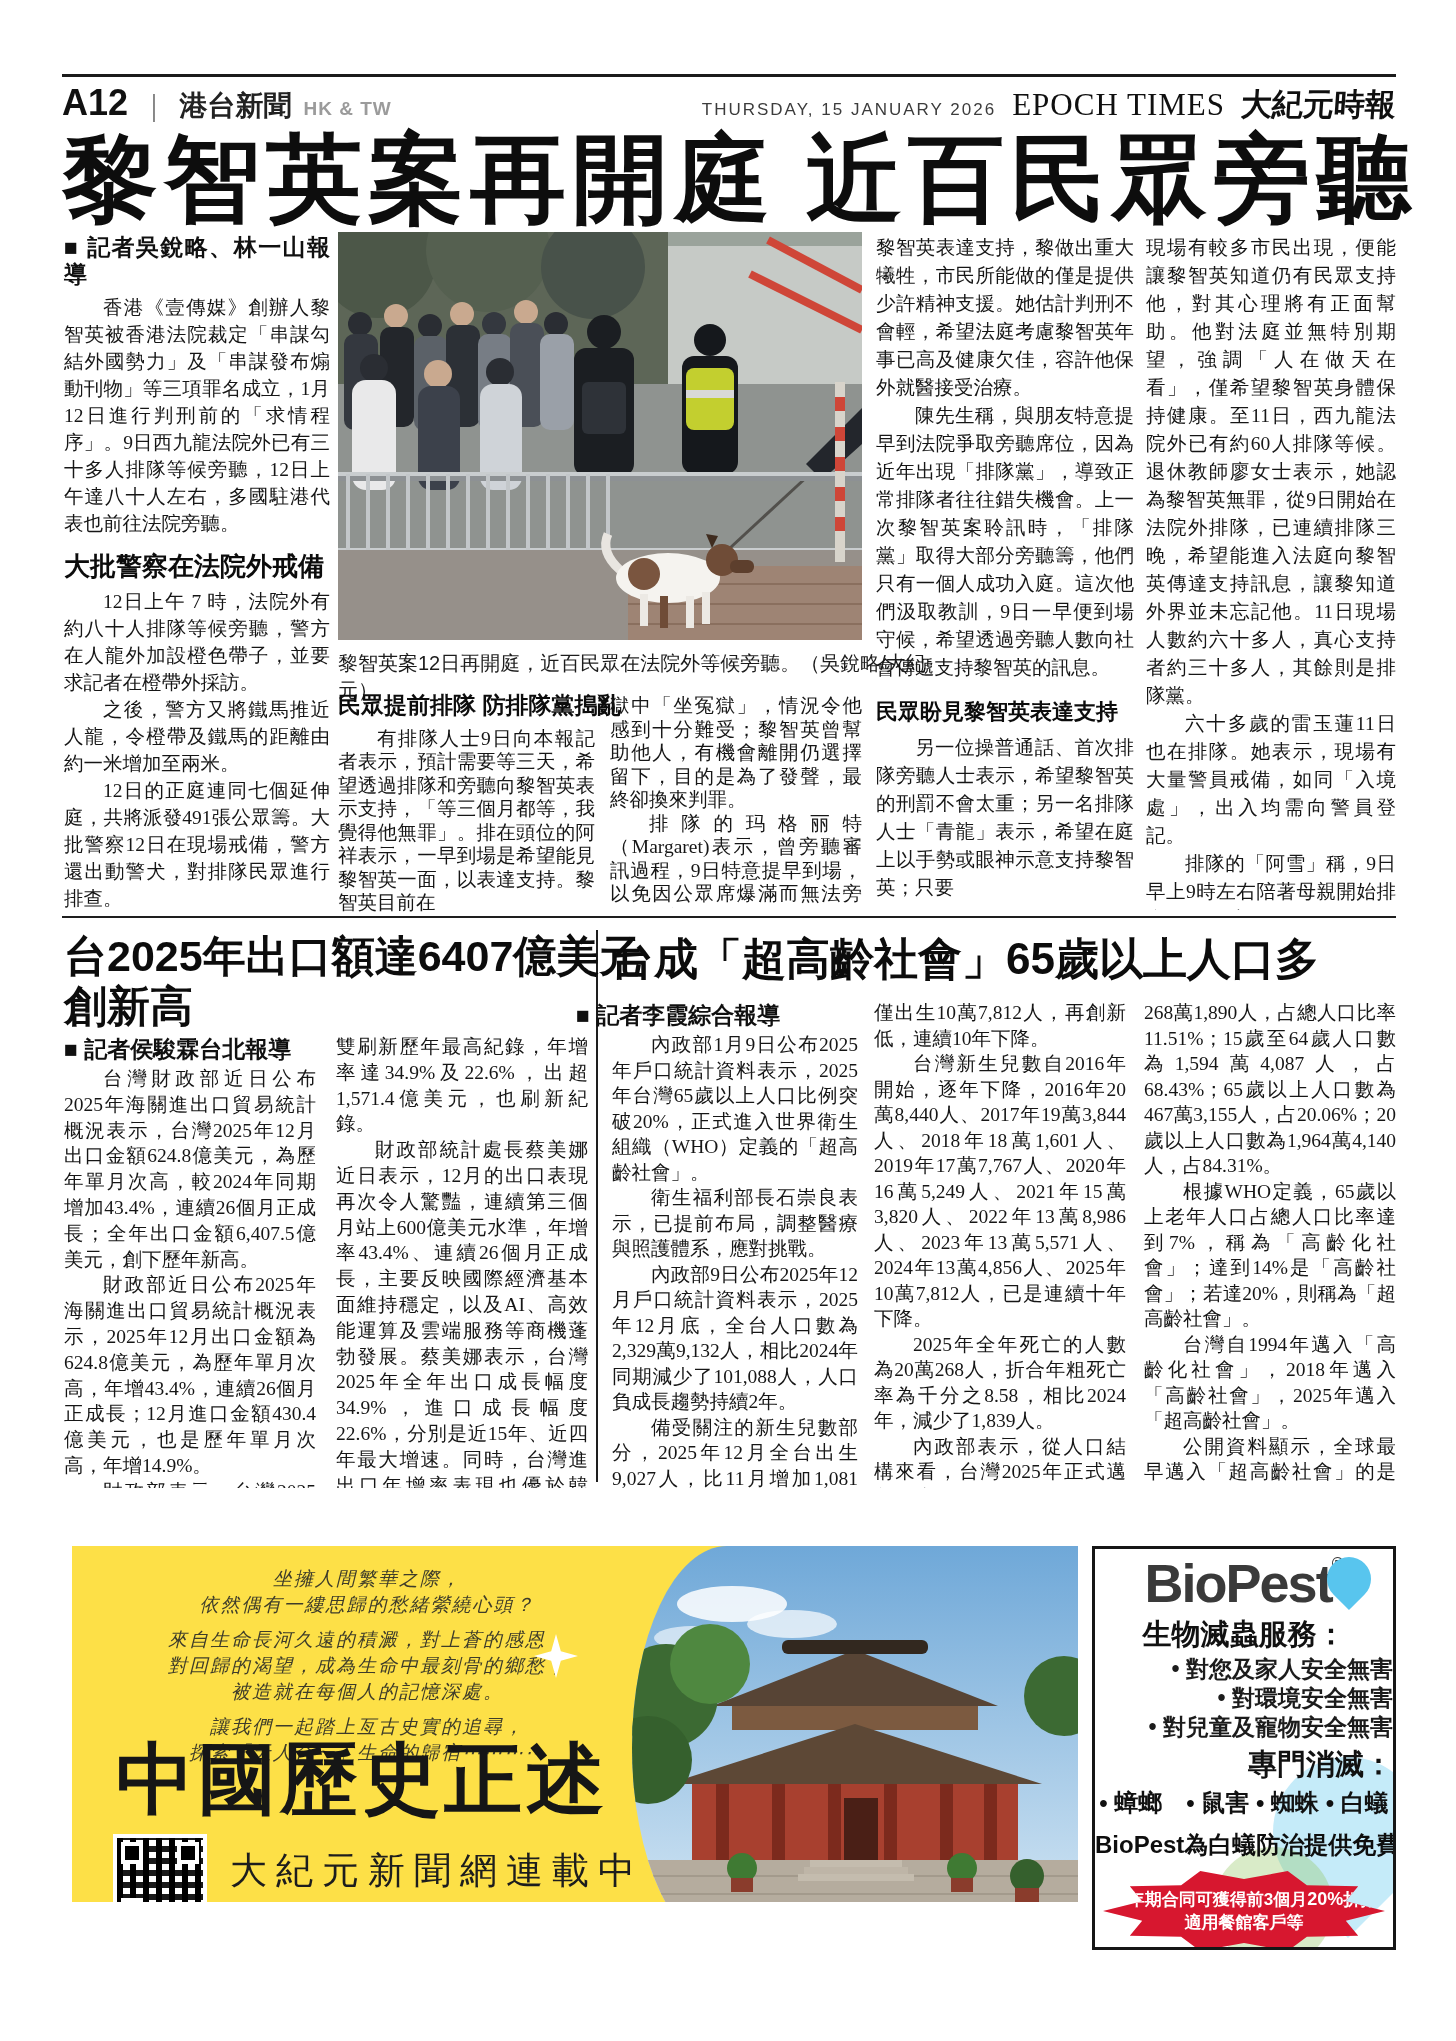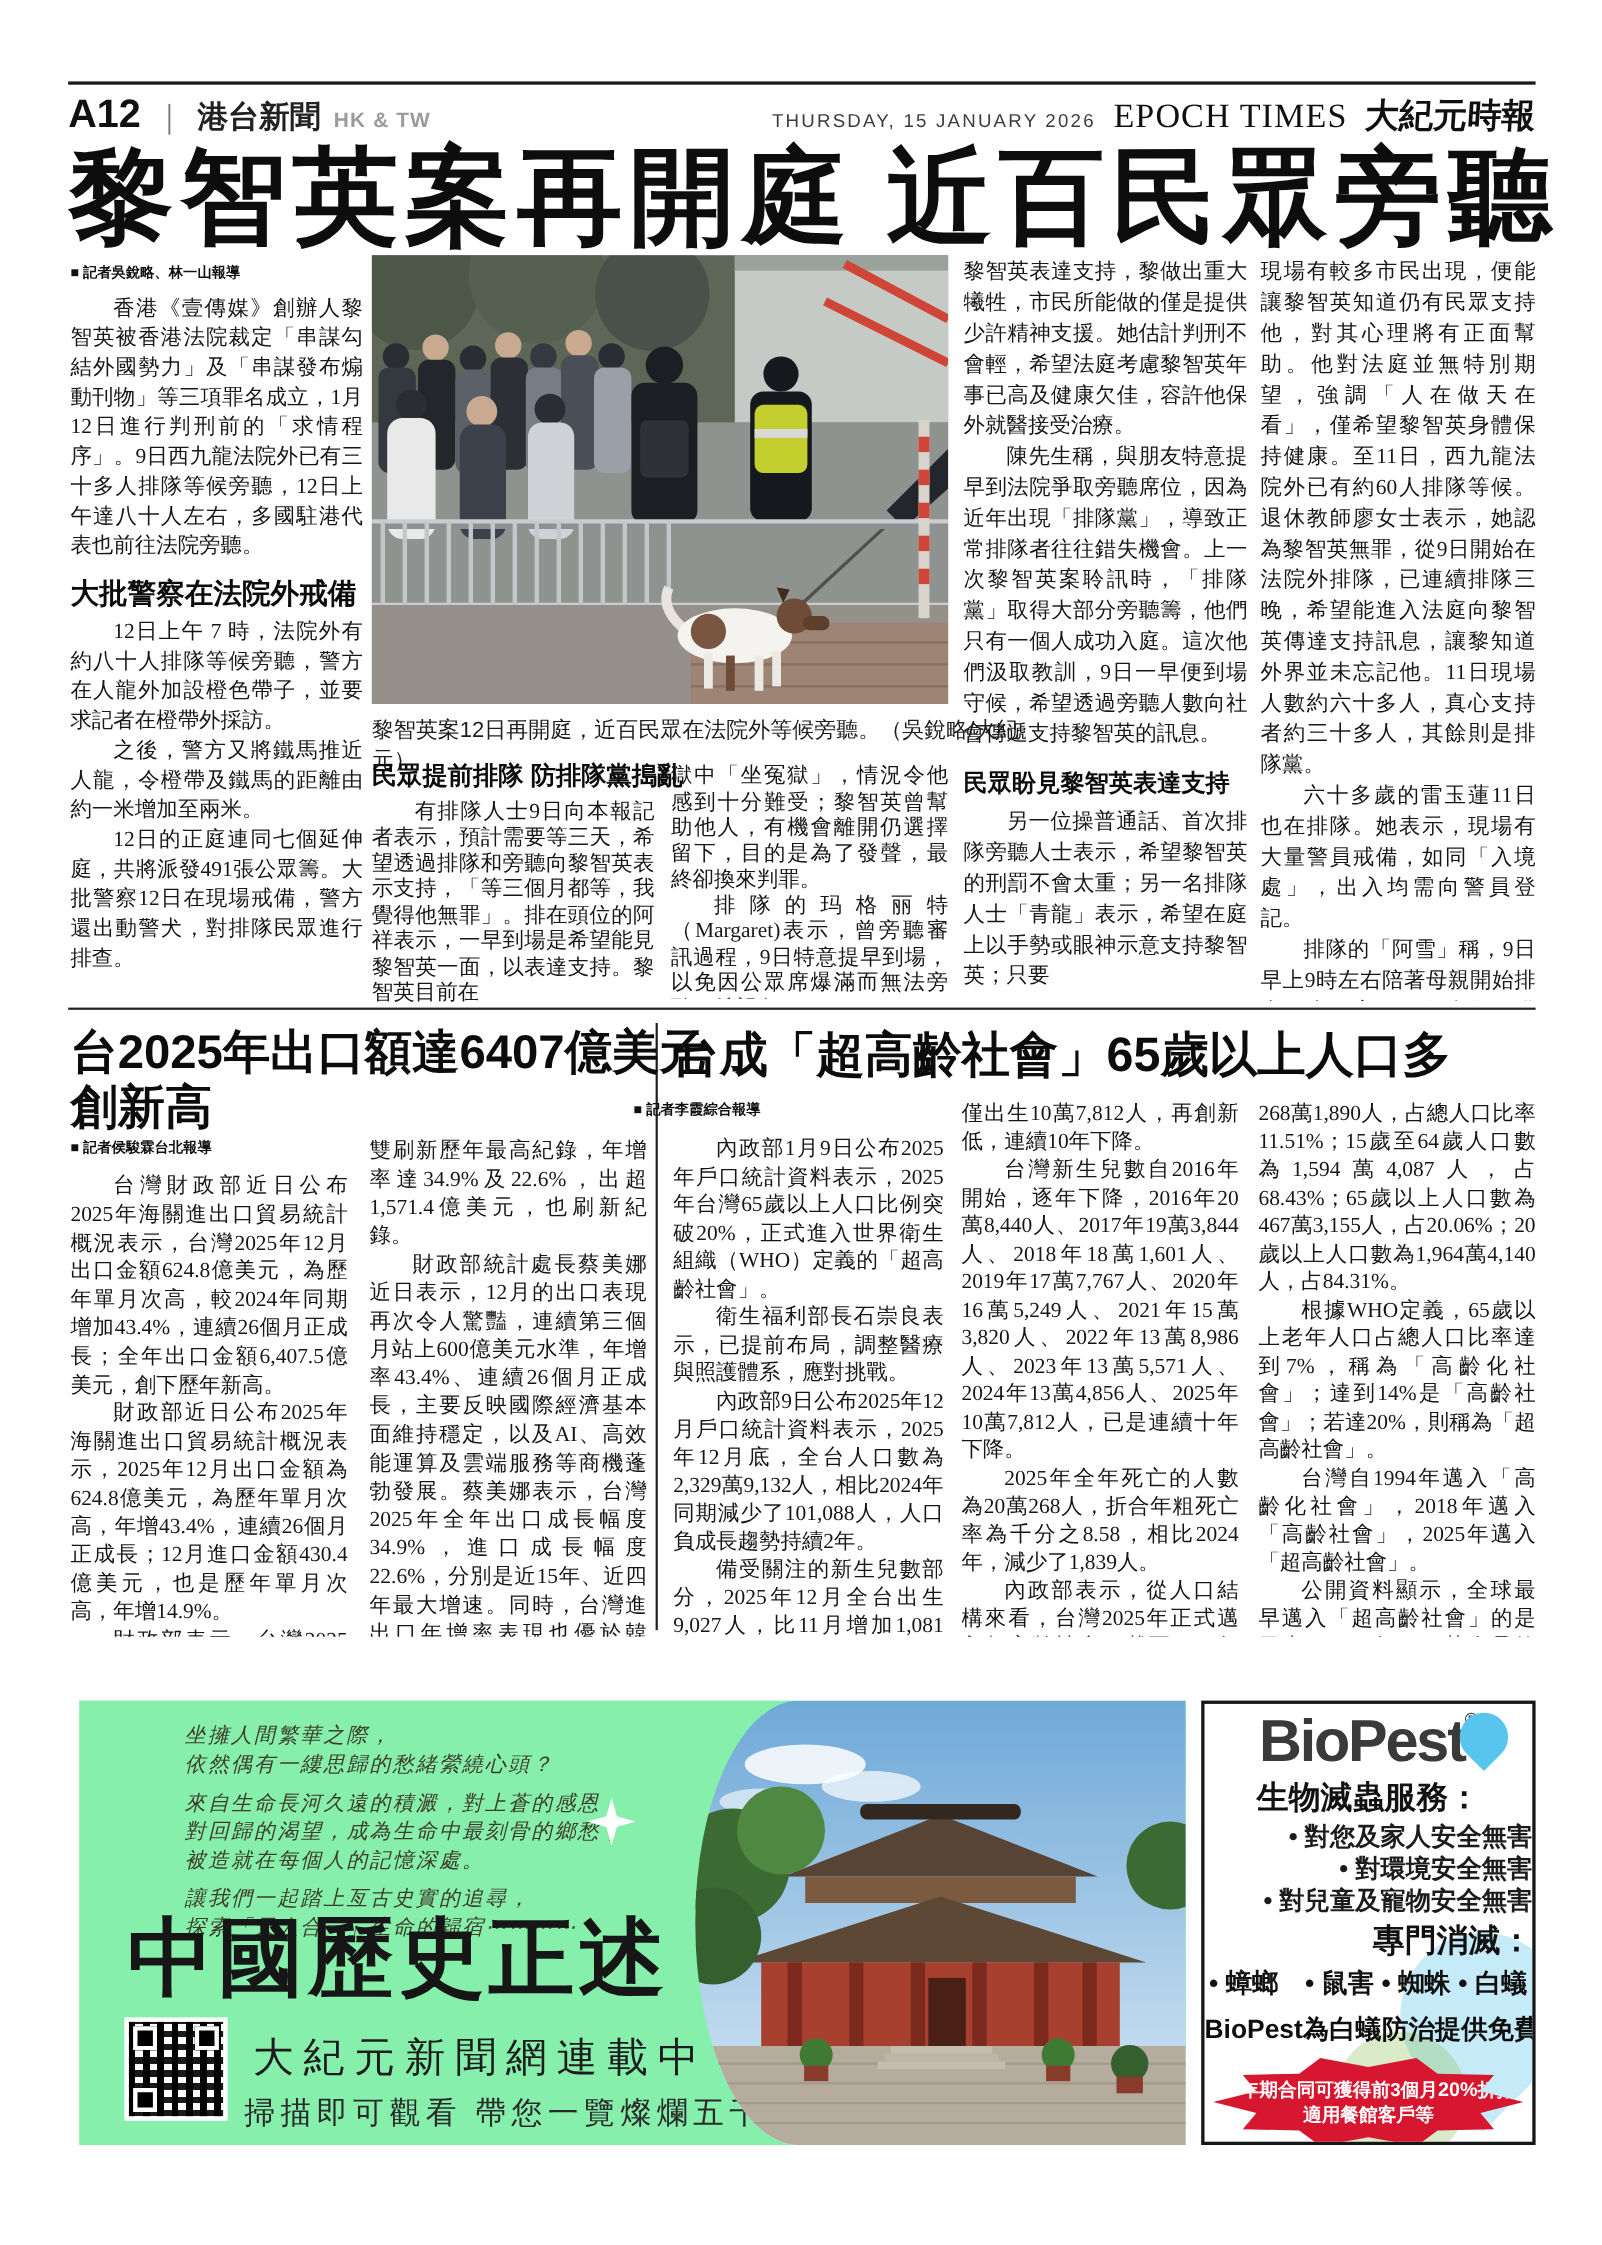--- a/index.html
+++ b/index.html
@@ -22,21 +22,21 @@
 
   
   .lead-headline{left:62px;top:130px;width:1336px;font-size:96px;line-height:100px;
                  font-weight:700;letter-spacing:6px;color:#0d0d0d;white-space:nowrap;}
 
   
   .col{text-align:justify;font-size:19.5px;color:#161616;}
   .indent{text-indent:2em;margin:0;}
   .noindent{text-indent:0;margin:0;}
   .byline{font-family:"Liberation Sans","DejaVu Sans",sans-serif;font-weight:700;
-          font-size:13px;color:#101010;margin:0 0 6px 0;text-indent:0;}
+          font-size:23px;color:#101010;margin:0 0 6px 0;text-indent:0;}
   .subhead{font-family:"Liberation Sans","DejaVu Sans",sans-serif;font-weight:800;
            color:#0c0c0c;text-indent:0;}
 
   .a1-col1{left:64px;top:234px;width:266px;line-height:27px;}
   .a1-col1 .subhead{font-size:26px;margin:16px 0 8px 0;}
   .a1-colA{left:876px;top:234px;width:258px;height:676px;line-height:28px;overflow:hidden;}
   .a1-colA .subhead{font-size:22px;margin:16px 0 8px 0;white-space:nowrap;}
   .a1-colB{left:1146px;top:234px;width:250px;height:676px;line-height:28px;overflow:hidden;}
 
   .photo{left:338px;top:232px;width:524px;height:408px;background:#8f9390;overflow:hidden;}
@@ -60,27 +60,27 @@
   .a2-col2{left:336px;top:1034px;width:252px;height:454px;line-height:25.8px;overflow:hidden;}
 
   .a3-h{left:610px;top:930px;width:790px;font-family:"Liberation Sans","DejaVu Sans",sans-serif;
         font-size:44px;font-weight:900;color:#0c0c0c;white-space:nowrap;}
   .a3-byline{left:576px;top:1000px;width:250px;}
   .a3-col1{left:612px;top:1032px;width:246px;height:456px;line-height:25.5px;overflow:hidden;}
   .a3-col2{left:874px;top:1000px;width:252px;height:488px;line-height:25.5px;overflow:hidden;}
   .a3-col3{left:1144px;top:1000px;width:252px;height:488px;line-height:25.5px;overflow:hidden;}
 
   
-  .history-ad{left:72px;top:1546px;width:1006px;height:404px;overflow:hidden;
+  .history-ad{left:72px;top:1546px;width:1006px;height:356px;overflow:hidden;
       background:
         radial-gradient(circle at 430px 70px, rgba(255,255,255,.45) 0 26px, rgba(255,255,255,0) 27px),
         radial-gradient(circle at 470px 300px, rgba(255,255,255,.30) 0 40px, rgba(255,255,255,0) 41px),
         radial-gradient(circle at 360px 200px, rgba(255,255,240,.25) 0 30px, rgba(255,255,240,0) 31px),
         linear-gradient(105deg,#f2d32c 0%,#f8e45c 40%,#fdf0930%,#f9e45a 75%,#f5d83e 100%);
-      background-color:#86efac;}
+      background-color:#fde047;text-align:center;}
   .poem{position:absolute;left:96px;top:20px;font-size:19px;line-height:26px;color:#3e3c2a;
         font-style:italic;letter-spacing:2px;}
   .poem div{white-space:nowrap;}
   .stanza-gap{margin-top:9px;}
   .history-title{position:absolute;left:44px;top:182px;font-size:78px;font-weight:900;
         color:#161616;letter-spacing:4px;white-space:nowrap;}
   .qr{position:absolute;left:45px;top:292px;width:86px;height:86px;background:#fff;
       background-image:
         repeating-linear-gradient(0deg, rgba(0,0,0,.9) 0 6px, rgba(0,0,0,0) 6px 12px),
         repeating-linear-gradient(90deg, #000 0 6px, #fff 6px 13px);

